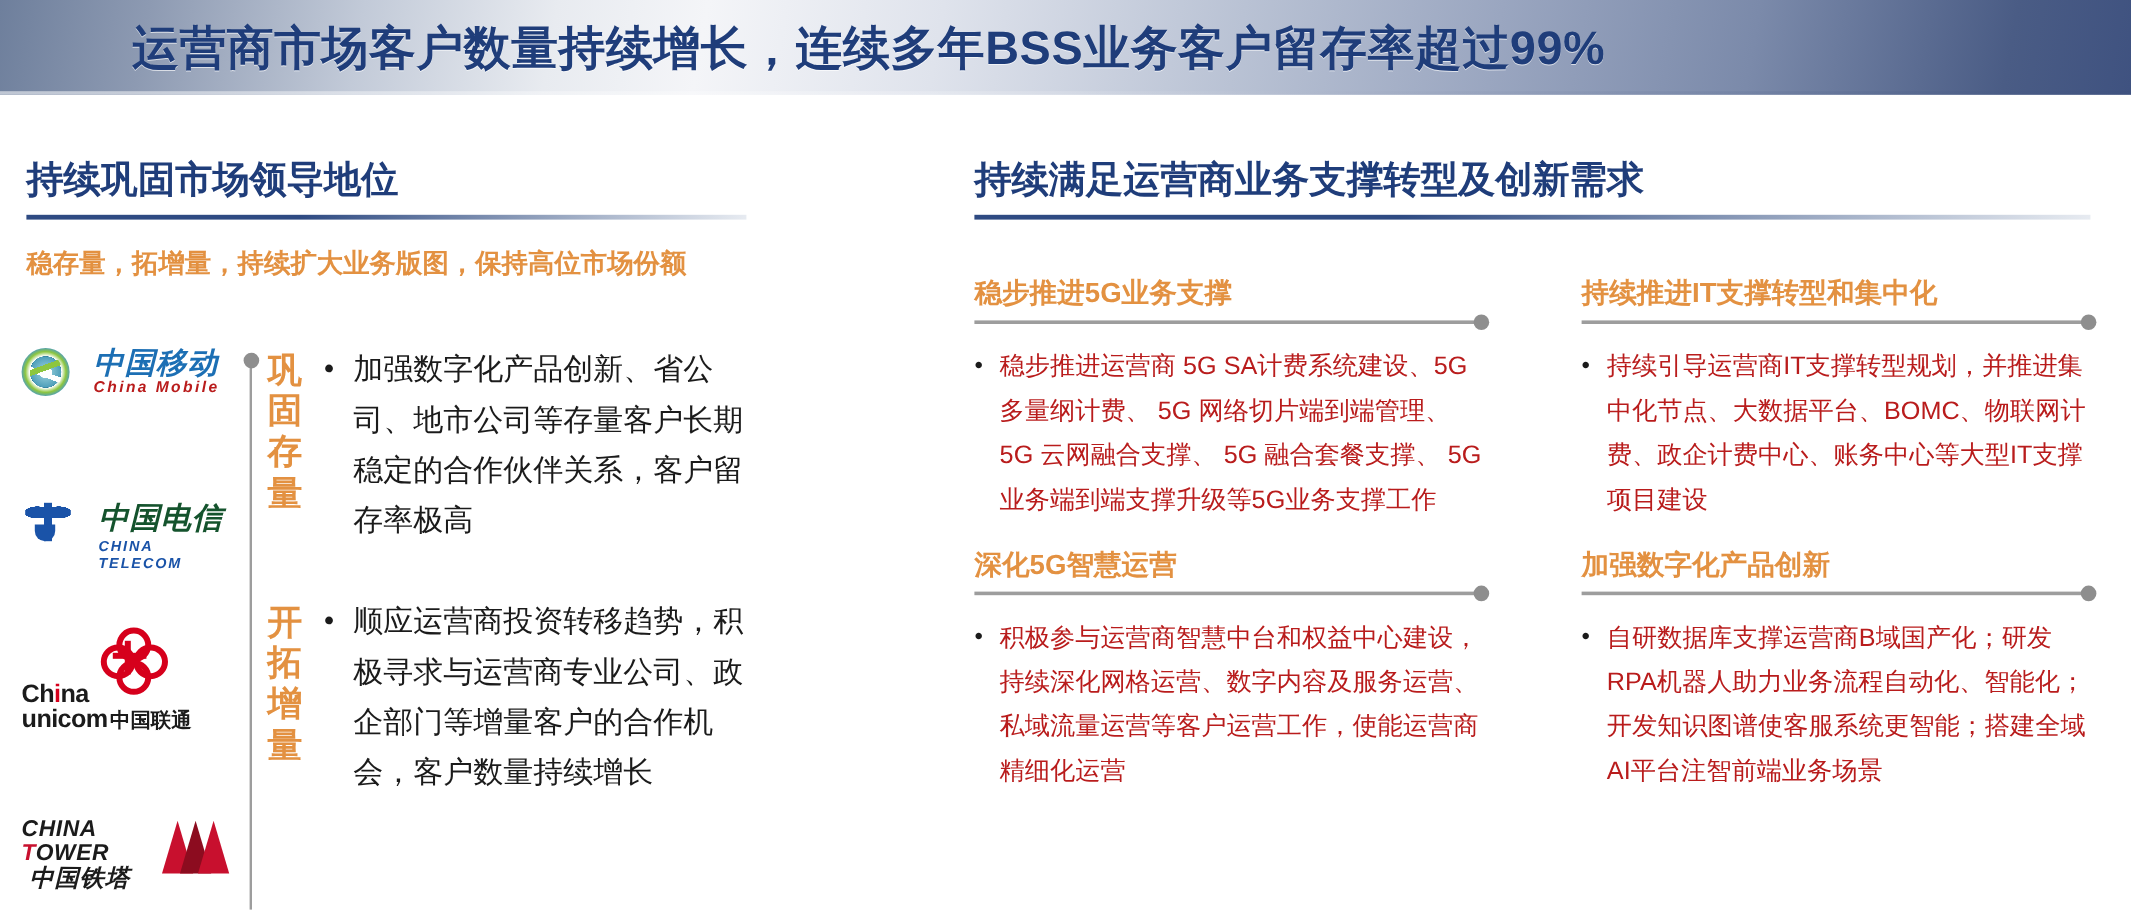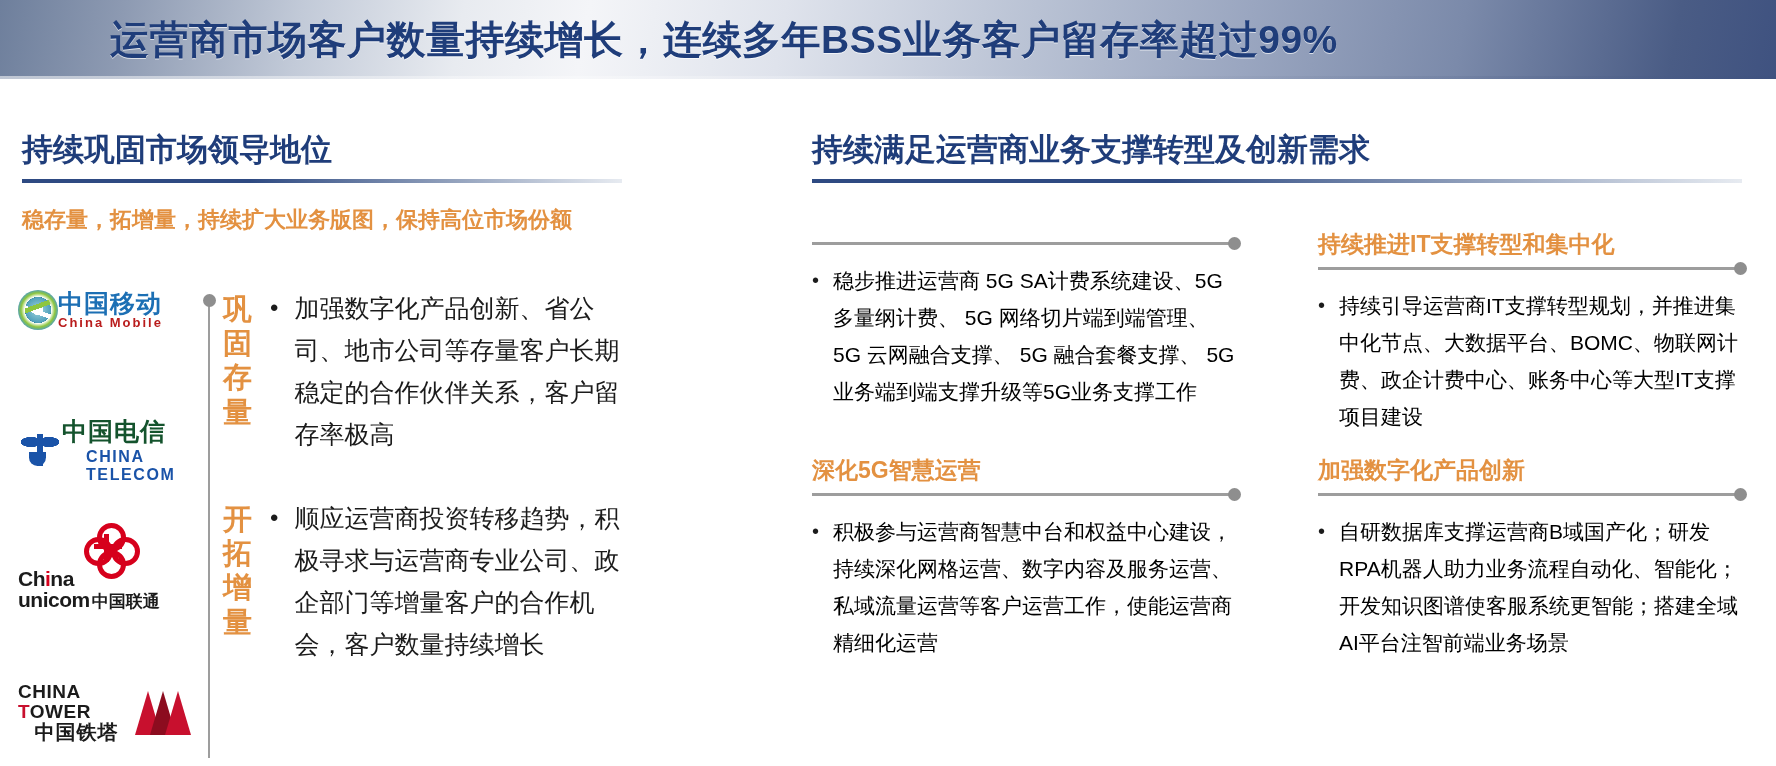--- a/index.html
+++ b/index.html
@@ -104,21 +104,21 @@
     background: #8e8e8e;
   }
 
   
   .logo-wrap { position: absolute; }
   #logo-cmcc    { left: 18px;  top: 290px;  width: 175px; }
   #logo-telecom { left: 18px;  top: 415px;  width: 175px; }
   #logo-unicom  { left: 18px;  top: 520px;  width: 175px; }
   #logo-tower   { left: 18px;  top: 682px;  width: 175px; }
 
-  .logo-row { display: flex; align-items: center; gap: 0; }
+  .logo-row { display: flex; gap: 20px; font-style: italic; }
   .cm-mark {
     width: 40px; height: 40px; flex: 0 0 40px;
     border-radius: 50%;
     background: radial-gradient(circle at 50% 50%, #ffffff 18%, #7fbfd0 19%, #4f9fba 45%, #2e7f9c 46%, #ffffff 47%, #8dc63f 60%, #4f9fba 72%, #2e7f9c 100%);
     position: relative;
     overflow: hidden;
   }
   .cm-mark::before {
     content: "";
     position: absolute;
@@ -148,21 +148,21 @@
       radial-gradient(ellipse 19px 9px at 28px 8px,  #1a53a8 55%, transparent 56%),
       linear-gradient(90deg, transparent 0 42%, #1a53a8 42% 58%, transparent 58% 100%);
   }
   .ct-mark::after {
     content: "";
     position: absolute; left: 11px; top: 22px; width: 17px; height: 14px;
     background: #1a53a8;
     border-radius: 0 0 9px 9px;
   }
   .ct-cn { font-size: 25px; font-weight: bold; color: #14532d; letter-spacing: 1px; }
-  .ct-en { font-size: 16px; font-weight: bold; color: #1a53a8; letter-spacing: 1.6px; margin-left: 24px; }
+  .ct-en { font-size: 12px; font-weight: bold; color: #1a53a8; letter-spacing: 1.6px; }
 
   .cu-text { line-height: 1.0; }
   .cu-en1 { font-size: 21px; font-weight: bold; color: #1b1b1b; letter-spacing: -0.5px; }
   .cu-en1 .dot-i { color: #d6001c; }
   .cu-row2 { display: flex; align-items: baseline; gap: 2px; }
   .cu-en2 { font-size: 21px; font-weight: bold; color: #1b1b1b; letter-spacing: -0.5px; }
   .cu-cn { font-size: 17px; font-weight: bold; color: #1b1b1b; }
   .cu-mark {
     width: 56px; height: 52px; flex: 0 0 56px;
     position: relative;
@@ -268,21 +268,21 @@
   }
   .block .bl-body .bdot {
     font-size: 20px;
     line-height: 37px;
     color: #1b1b1b;
     flex: 0 0 auto;
   }
   .block .bl-body .btext {
     font-size: 21px;
     line-height: 37px;
-    color: #000000;
+    color: #b91c1c;
   }
 
   #block-a { left: 812px;  top: 232px; width: 424px; }
   #block-b { left: 1318px; top: 232px; width: 424px; }
   #block-c { left: 812px;  top: 458px; width: 424px; }
   #block-d { left: 1318px; top: 458px; width: 424px; }
 </style>
 </head>
 <body>
 
@@ -366,20 +366,21 @@
   <span class="btext">加强数字化产品创新、省公司、地市公司等存量客户长期稳定的合作伙伴关系，客户留存率极高</span>
 </div>
 
 <div class="vlabel" id="vlabel-2">开拓增量</div>
 <div class="lbullet" id="lbullet-2">
   <span class="bdot">•</span>
   <span class="btext">顺应运营商投资转移趋势，积极寻求与运营商专业公司、政企部门等增量客户的合作机会，客户数量持续增长</span>
 </div>
 
 <div class="block" id="block-a">
+  <div class="bl-title">稳步推进5G业务支撑</div>
   <div class="bl-rule">
       <span class="rdot"></span>
     </div>
   <div class="bl-body">
     <span class="bdot">•</span>
     <span class="btext">稳步推进运营商 5G SA计费系统建设、5G多量纲计费、 5G 网络切片端到端管理、5G 云网融合支撑、 5G 融合套餐支撑、 5G业务端到端支撑升级等5G业务支撑工作</span>
   </div>
 </div>
 
 <div class="block" id="block-b">

